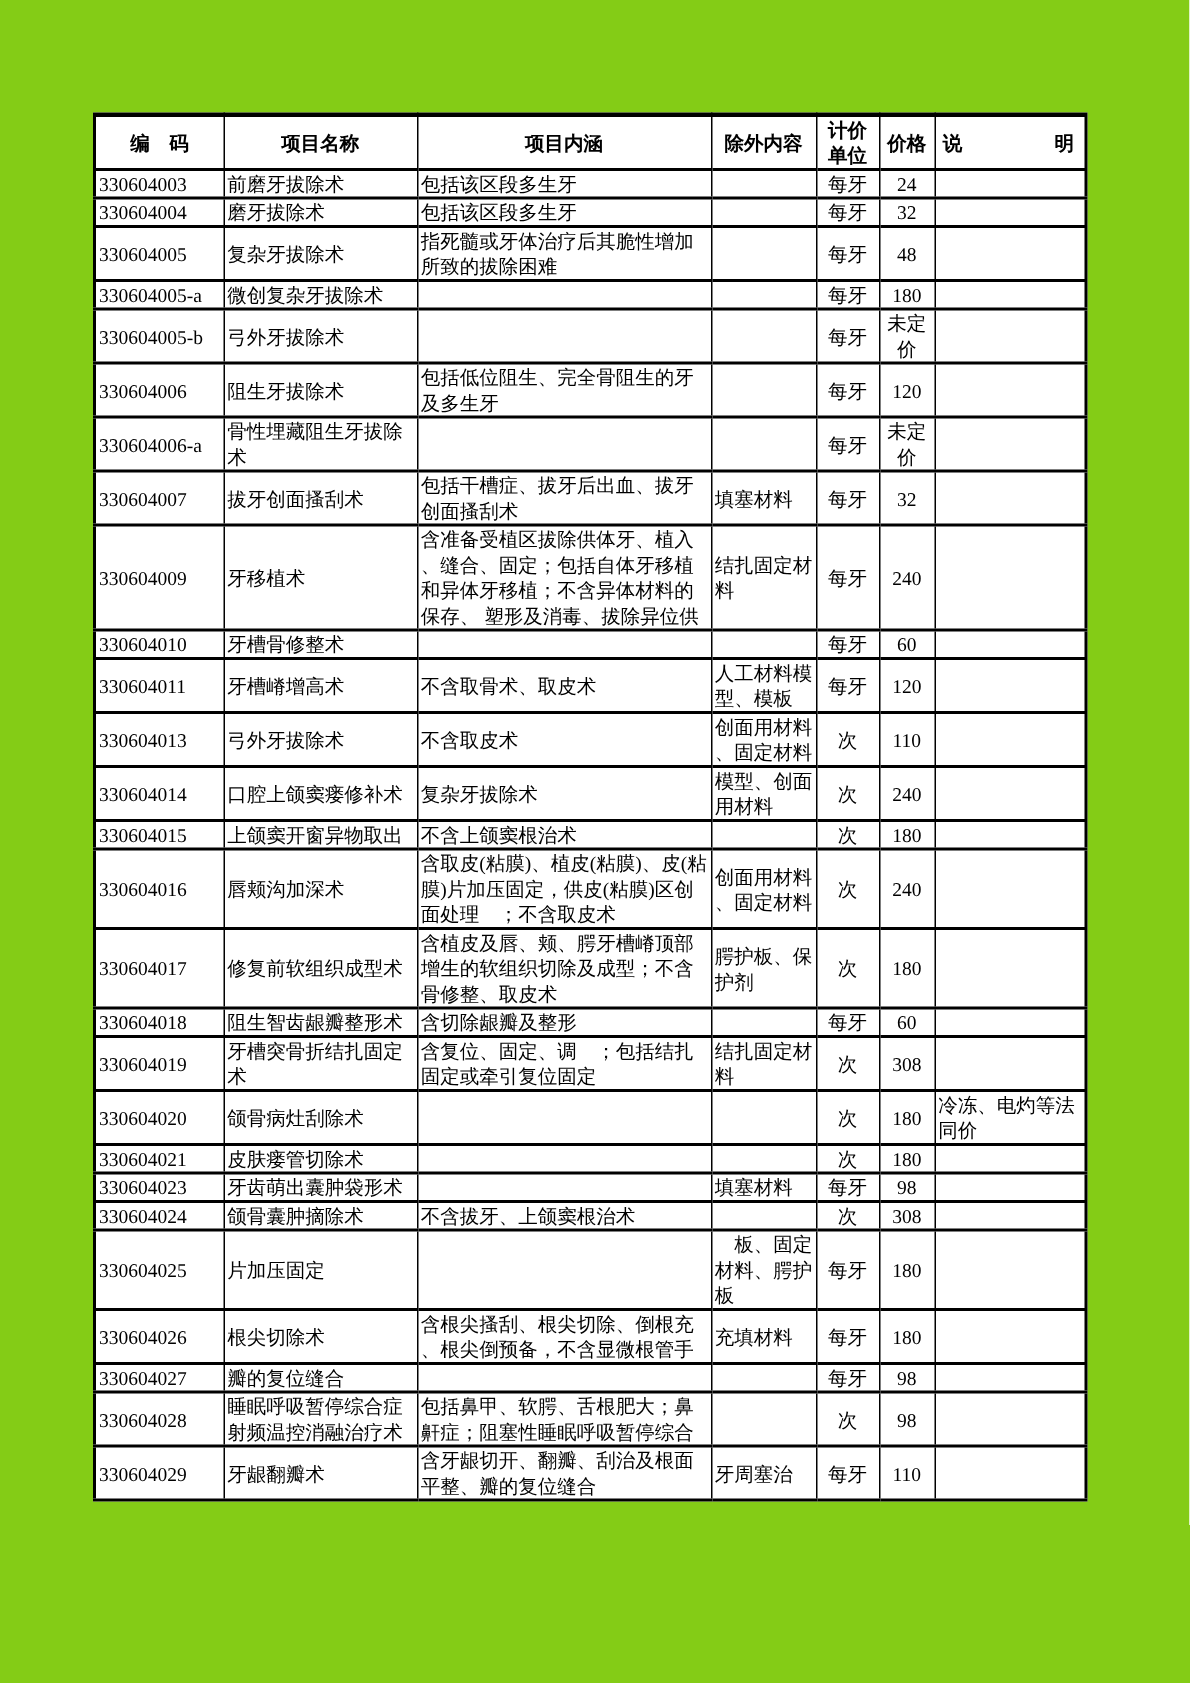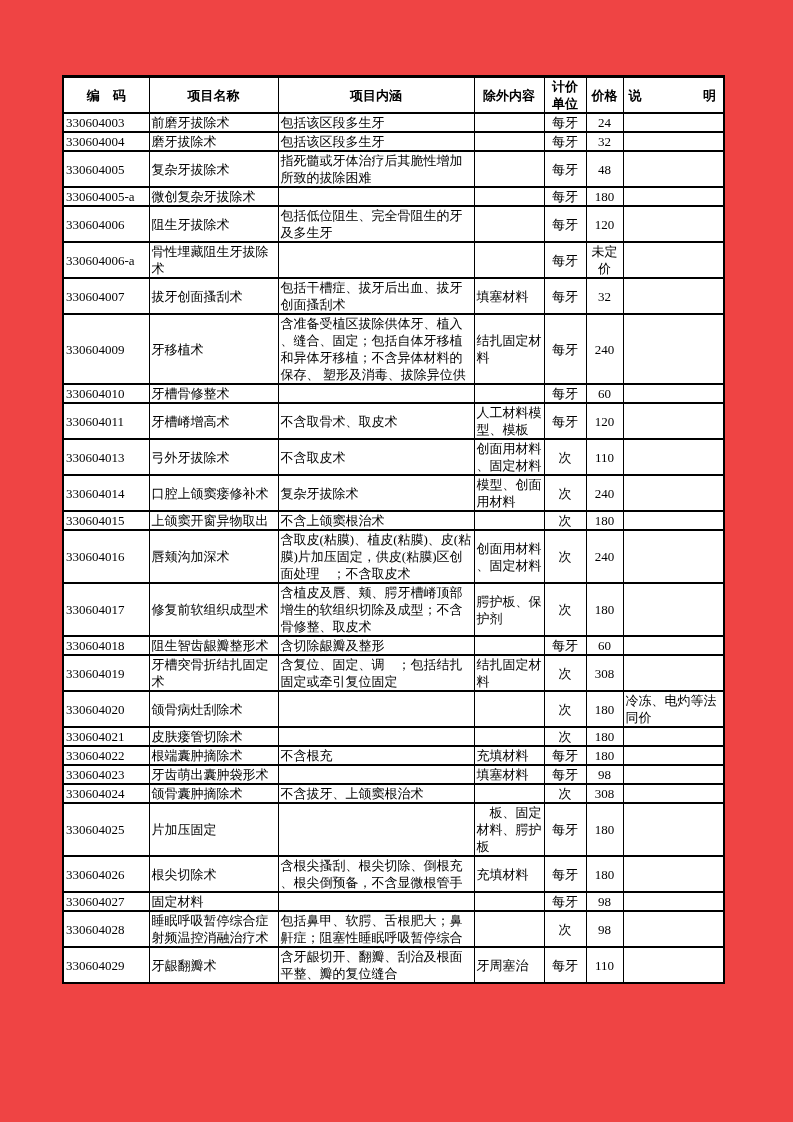--- a/index.html
+++ b/index.html
@@ -3,21 +3,21 @@
 <meta charset="utf-8">
 <style>
   * { box-sizing: border-box; }
   html, body {
     margin: 0; padding: 0;
     width: 793px; height: 1122px;
     background: #ffffff;
     font-family: "Liberation Serif", "DejaVu Serif", serif;
     color: #000000;
   }
-  .page { position: relative; width: 793px; height: 1122px; background: #ef4444; overflow: hidden; }
+  .page { position: relative; width: 793px; height: 1122px; background: #84cc16; overflow: hidden; }
   .table-wrap { position: absolute; left: 62px; top: 75px; }
   table.price-table {
     border-collapse: collapse;
     table-layout: fixed;
     width: 661px;
     background: #ffffff;
     border: 2px solid #000;
     border-top-width: 3px;
   }
   th, td {
@@ -109,20 +109,29 @@
           <tr>
             <td>330604005-a</td>
             <td>微创复杂牙拔除术</td>
             <td></td>
             <td></td>
             <td class="center">每牙</td>
             <td class="center">180</td>
             <td></td>
           </tr>
           <tr>
+            <td>330604005-b</td>
+            <td>弓外牙拔除术</td>
+            <td></td>
+            <td></td>
+            <td class="center">每牙</td>
+            <td class="center">未定价</td>
+            <td></td>
+          </tr>
+          <tr>
             <td>330604006</td>
             <td>阻生牙拔除术</td>
             <td>包括低位阻生、完全骨阻生的牙及多生牙</td>
             <td></td>
             <td class="center">每牙</td>
             <td class="center">120</td>
             <td></td>
           </tr>
           <tr>
             <td>330604006-a</td>
@@ -244,29 +253,20 @@
           <tr>
             <td>330604021</td>
             <td>皮肤瘘管切除术</td>
             <td></td>
             <td></td>
             <td class="center">次</td>
             <td class="center">180</td>
             <td></td>
           </tr>
           <tr>
-            <td>330604022</td>
-            <td>根端囊肿摘除术</td>
-            <td>不含根充</td>
-            <td>充填材料</td>
-            <td class="center">每牙</td>
-            <td class="center">180</td>
-            <td></td>
-          </tr>
-          <tr>
             <td>330604023</td>
             <td>牙齿萌出囊肿袋形术</td>
             <td></td>
             <td>填塞材料</td>
             <td class="center">每牙</td>
             <td class="center">98</td>
             <td></td>
           </tr>
           <tr>
             <td>330604024</td>
@@ -290,21 +290,21 @@
             <td>330604026</td>
             <td>根尖切除术</td>
             <td>含根尖搔刮、根尖切除、倒根充、根尖倒预备，不含显微根管手</td>
             <td>充填材料</td>
             <td class="center">每牙</td>
             <td class="center">180</td>
             <td></td>
           </tr>
           <tr>
             <td>330604027</td>
-            <td>固定材料</td>
+            <td>瓣的复位缝合</td>
             <td></td>
             <td></td>
             <td class="center">每牙</td>
             <td class="center">98</td>
             <td></td>
           </tr>
           <tr>
             <td>330604028</td>
             <td>睡眠呼吸暂停综合症射频温控消融治疗术</td>
             <td>包括鼻甲、软腭、舌根肥大；鼻鼾症；阻塞性睡眠呼吸暂停综合</td>

